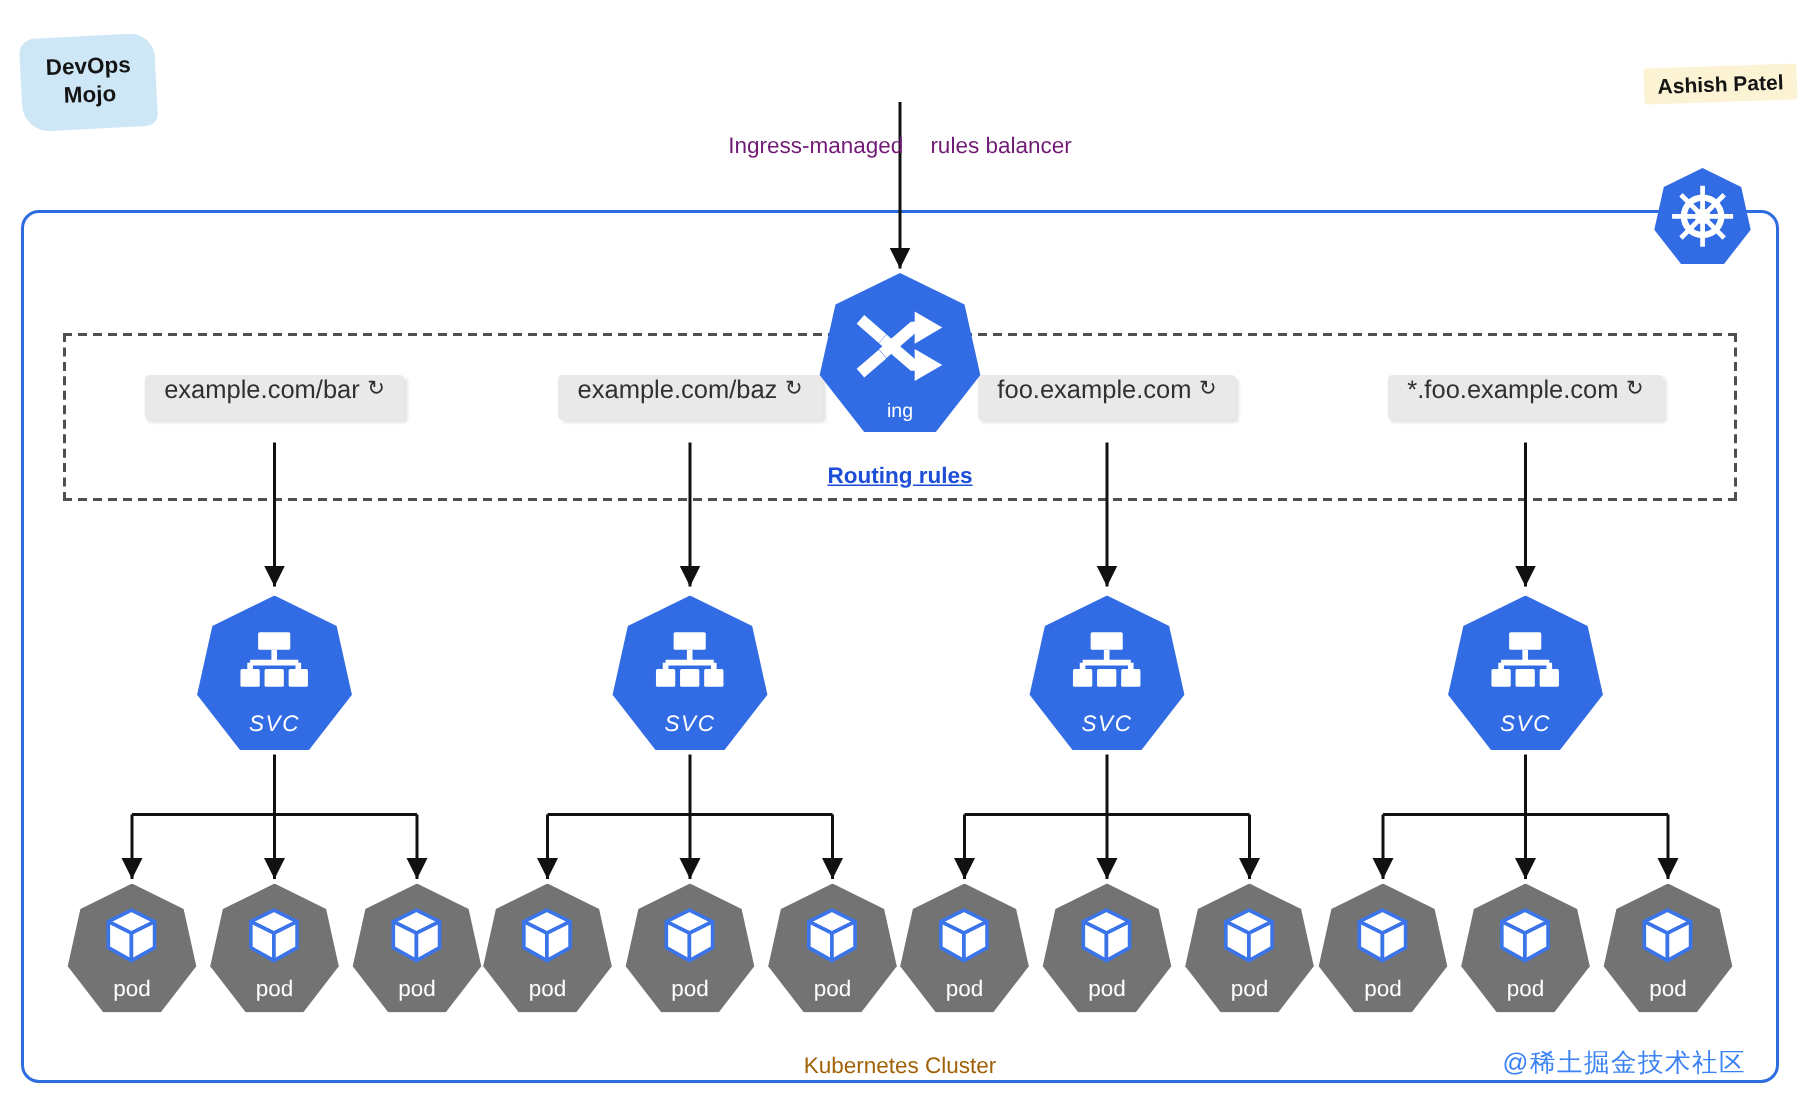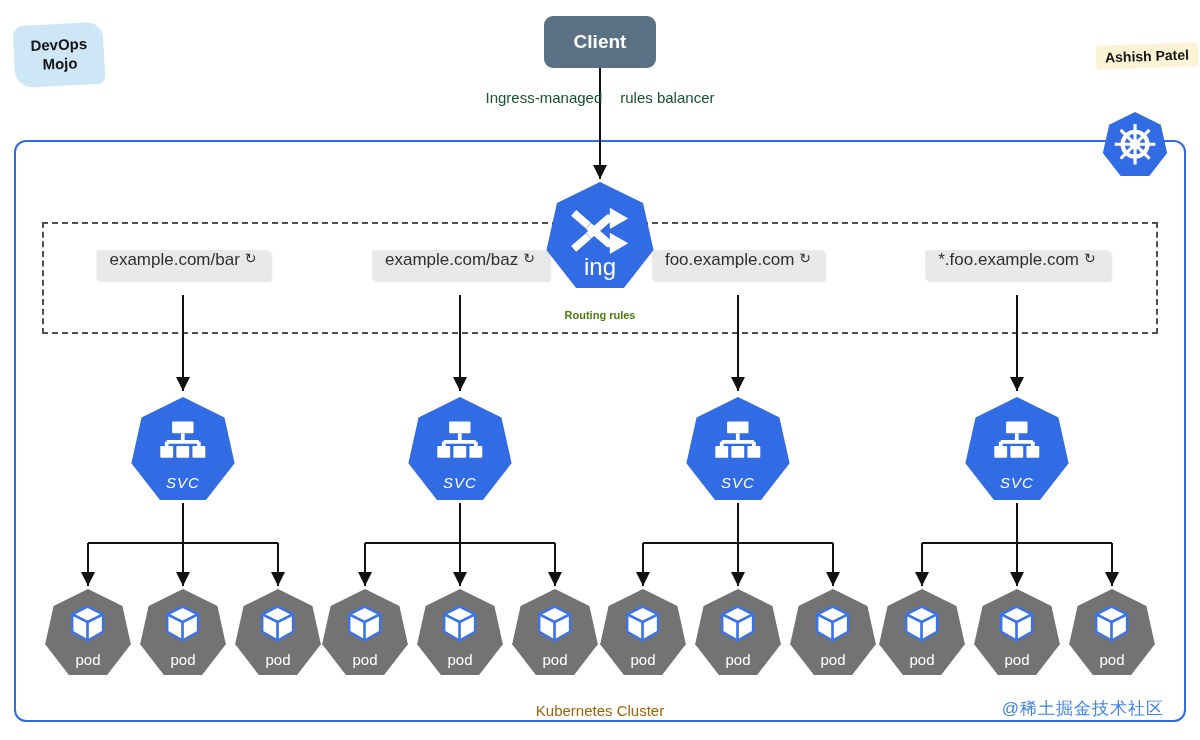--- a/index.html
+++ b/index.html
@@ -15,53 +15,53 @@
     align-items:center;justify-content:center;z-index:3;}
   .badge-devops span{font-weight:bold;font-size:15px;color:#141414;line-height:1.25;transform:rotate(1deg);}
   .badge-author{position:absolute;left:1096px;top:44px;background:#FCF3D5;padding:4px 9px;
     transform:rotate(-2deg);font-weight:bold;font-size:14px;color:#141414;z-index:3;border-radius:2px;}
 
   
   .client-box{position:absolute;left:544px;top:16px;width:112px;height:52px;background:#5A7185;
     border-radius:9px;display:flex;align-items:center;justify-content:center;z-index:2;}
   .client-box span{color:#fff;font-weight:bold;font-size:19px;}
   .lb-label{position:absolute;left:0;top:89px;width:1200px;display:flex;justify-content:center;
-    font-size:15px;color:#14532d;z-index:2;}
+    font-size:15px;color:#701a75;z-index:2;}
   .lb-label .lb-left{margin-right:9px;}
   .lb-label .lb-right{margin-left:9px;}
 
   
   .cluster{position:absolute;left:14px;top:140px;width:1172px;height:582px;box-sizing:border-box;
     border:2px solid #2E6DE0;border-radius:12px;z-index:0;}
   .cluster-label{position:absolute;left:600px;top:702px;transform:translateX(-50%);
     color:#a16207;font-size:15px;z-index:2;white-space:nowrap;}
   .watermark{position:absolute;right:36px;top:697px;color:#3b82f6;font-size:17px;z-index:2;letter-spacing:1px;}
 
   
   .routing-box{position:absolute;left:42px;top:222px;width:1116px;height:112px;box-sizing:border-box;
     border:2px dashed #4f4f4f;z-index:0;}
   .routing-title{position:absolute;left:600px;top:309px;transform:translateX(-50%);
-    font-weight:bold;font-size:11px;color:#4d7c0f;z-index:2;white-space:nowrap;}
+    font-weight:bold;font-size:15px;color:#1d4ed8;z-index:2;white-space:nowrap;text-decoration:underline;}
 
   
   .rule{position:absolute;top:250px;transform:translateX(-50%);height:30px;background:#E9E9E9;
     border-radius:3px;display:flex;align-items:flex-start;padding:0 13px;z-index:2;
     box-shadow:2px 2px 2px rgba(0,0,0,0.10);white-space:nowrap;}
   .rule .rule-text{font-size:17px;color:#303030;}
   .rule .refresh{font-size:14px;color:#303030;margin-left:5px;}
 
   
   .hepta{position:absolute;clip-path:polygon(50% 0%,89.1% 19.8%,98.7% 64.2%,71.7% 100%,28.3% 100%,1.3% 64.2%,10.9% 19.8%);
     background:#326CE5;z-index:2;}
   .hepta .hlabel{position:absolute;left:0;right:0;text-align:center;color:#fff;}
   .hepta svg{position:absolute;}
 
   .ing{left:545px;top:182px;width:110px;height:106px;}
   .ing svg{left:17%;top:17%;width:66%;height:56%;}
-  .ing .hlabel{bottom:7%;font-size:24px;}
+  .ing .hlabel{bottom:7%;font-size:13px;}
 
   .svc{top:397px;width:106px;height:103px;}
   .svc svg{left:20%;top:17%;width:60%;height:52%;}
   .svc .hlabel{bottom:9%;font-size:15px;letter-spacing:1px;font-style:italic;}
 
   .pod{top:589px;width:88px;height:86px;background:#737373;}
   .pod svg{left:22%;top:13%;width:56%;height:56%;}
   .pod .hlabel{bottom:8%;font-size:15px;}
 
   .k8s-logo{left:1102px;top:112px;width:66px;height:64px;z-index:3;}
@@ -154,23 +154,20 @@
       <path d="M1112,543 V586" marker-end="url(#ah)"></path>
     </g>
   </svg>
 
   <div class="badge-devops">
     <span>DevOps</span>
     <span>Mojo</span>
   </div>
   <div class="badge-author">Ashish Patel</div>
 
-  <div class="client-box">
-    <span>Client</span>
-  </div>
   <div class="lb-label">
     <span class="lb-left">Ingress-managed</span>
     <span class="lb-right">rules balancer</span>
   </div>
 
   <div class="cluster"></div>
   <div class="k8s-logo hepta">
     <svg>
         <use href="#icon-helm"></use>
       </svg>

